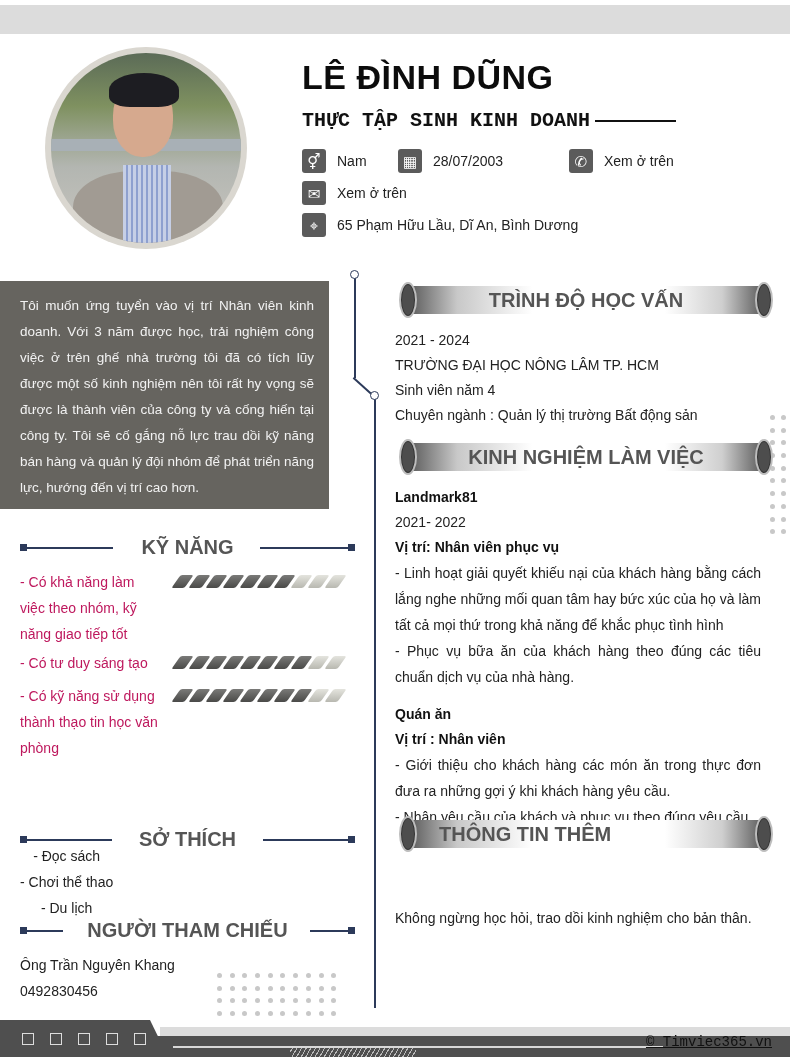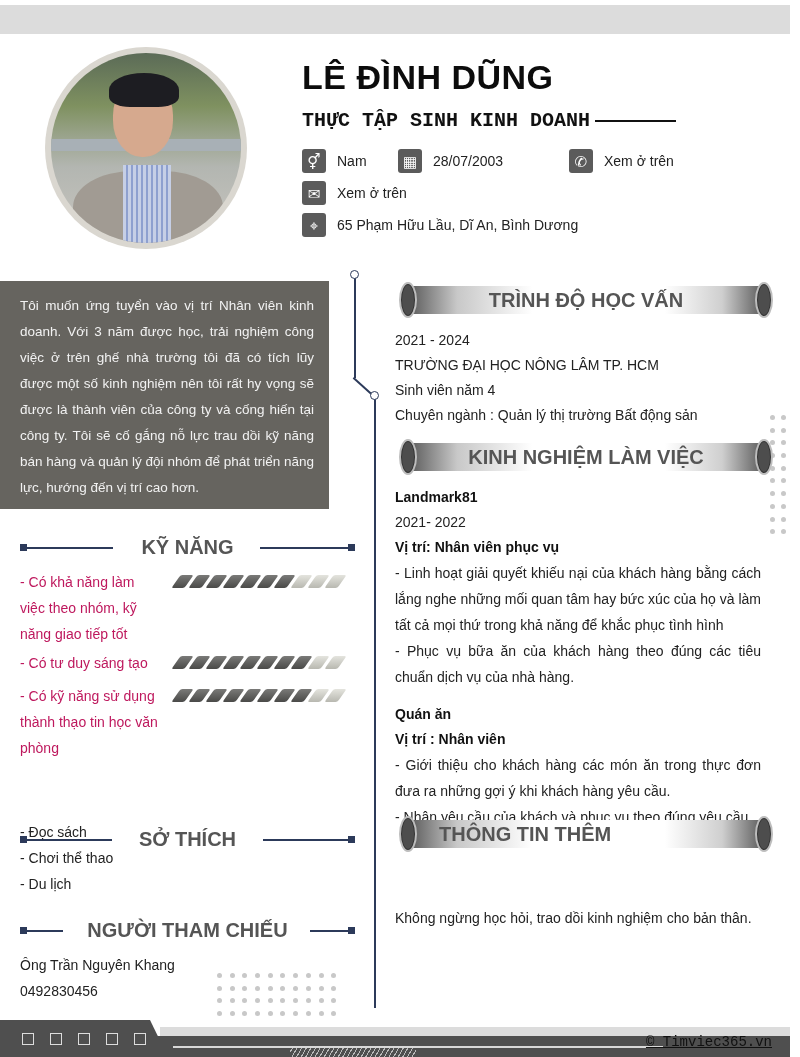--- a/index.html
+++ b/index.html
@@ -176,21 +176,21 @@
     </div>
 </div>
 
 <div class="left-heading" style="top:782px;margin-top:42px;">
   <div class="lh-sq" style="left:0;"></div>
   <div class="lh-line" style="left:0; width:92px;"></div>
   <div class="lh-line" style="left:243px; width:89px;"></div>
   <div class="lh-sq" style="left:328px;"></div>
   <div class="lh-text">SỞ THÍCH</div>
 </div>
-<div class="plain-list" style="top:819px;">
+<div class="plain-list" style="top:843px;text-align:center;">
   <div>- Đọc sách</div>
   <div>- Chơi thể thao</div>
   <div>- Du lịch</div>
 </div>
 
 <div class="left-heading" style="top:915px;">
   <div class="lh-sq" style="left:0;"></div>
   <div class="lh-line" style="left:0; width:43px;"></div>
   <div class="lh-line" style="left:290px; width:42px;"></div>
   <div class="lh-sq" style="left:328px;"></div>

